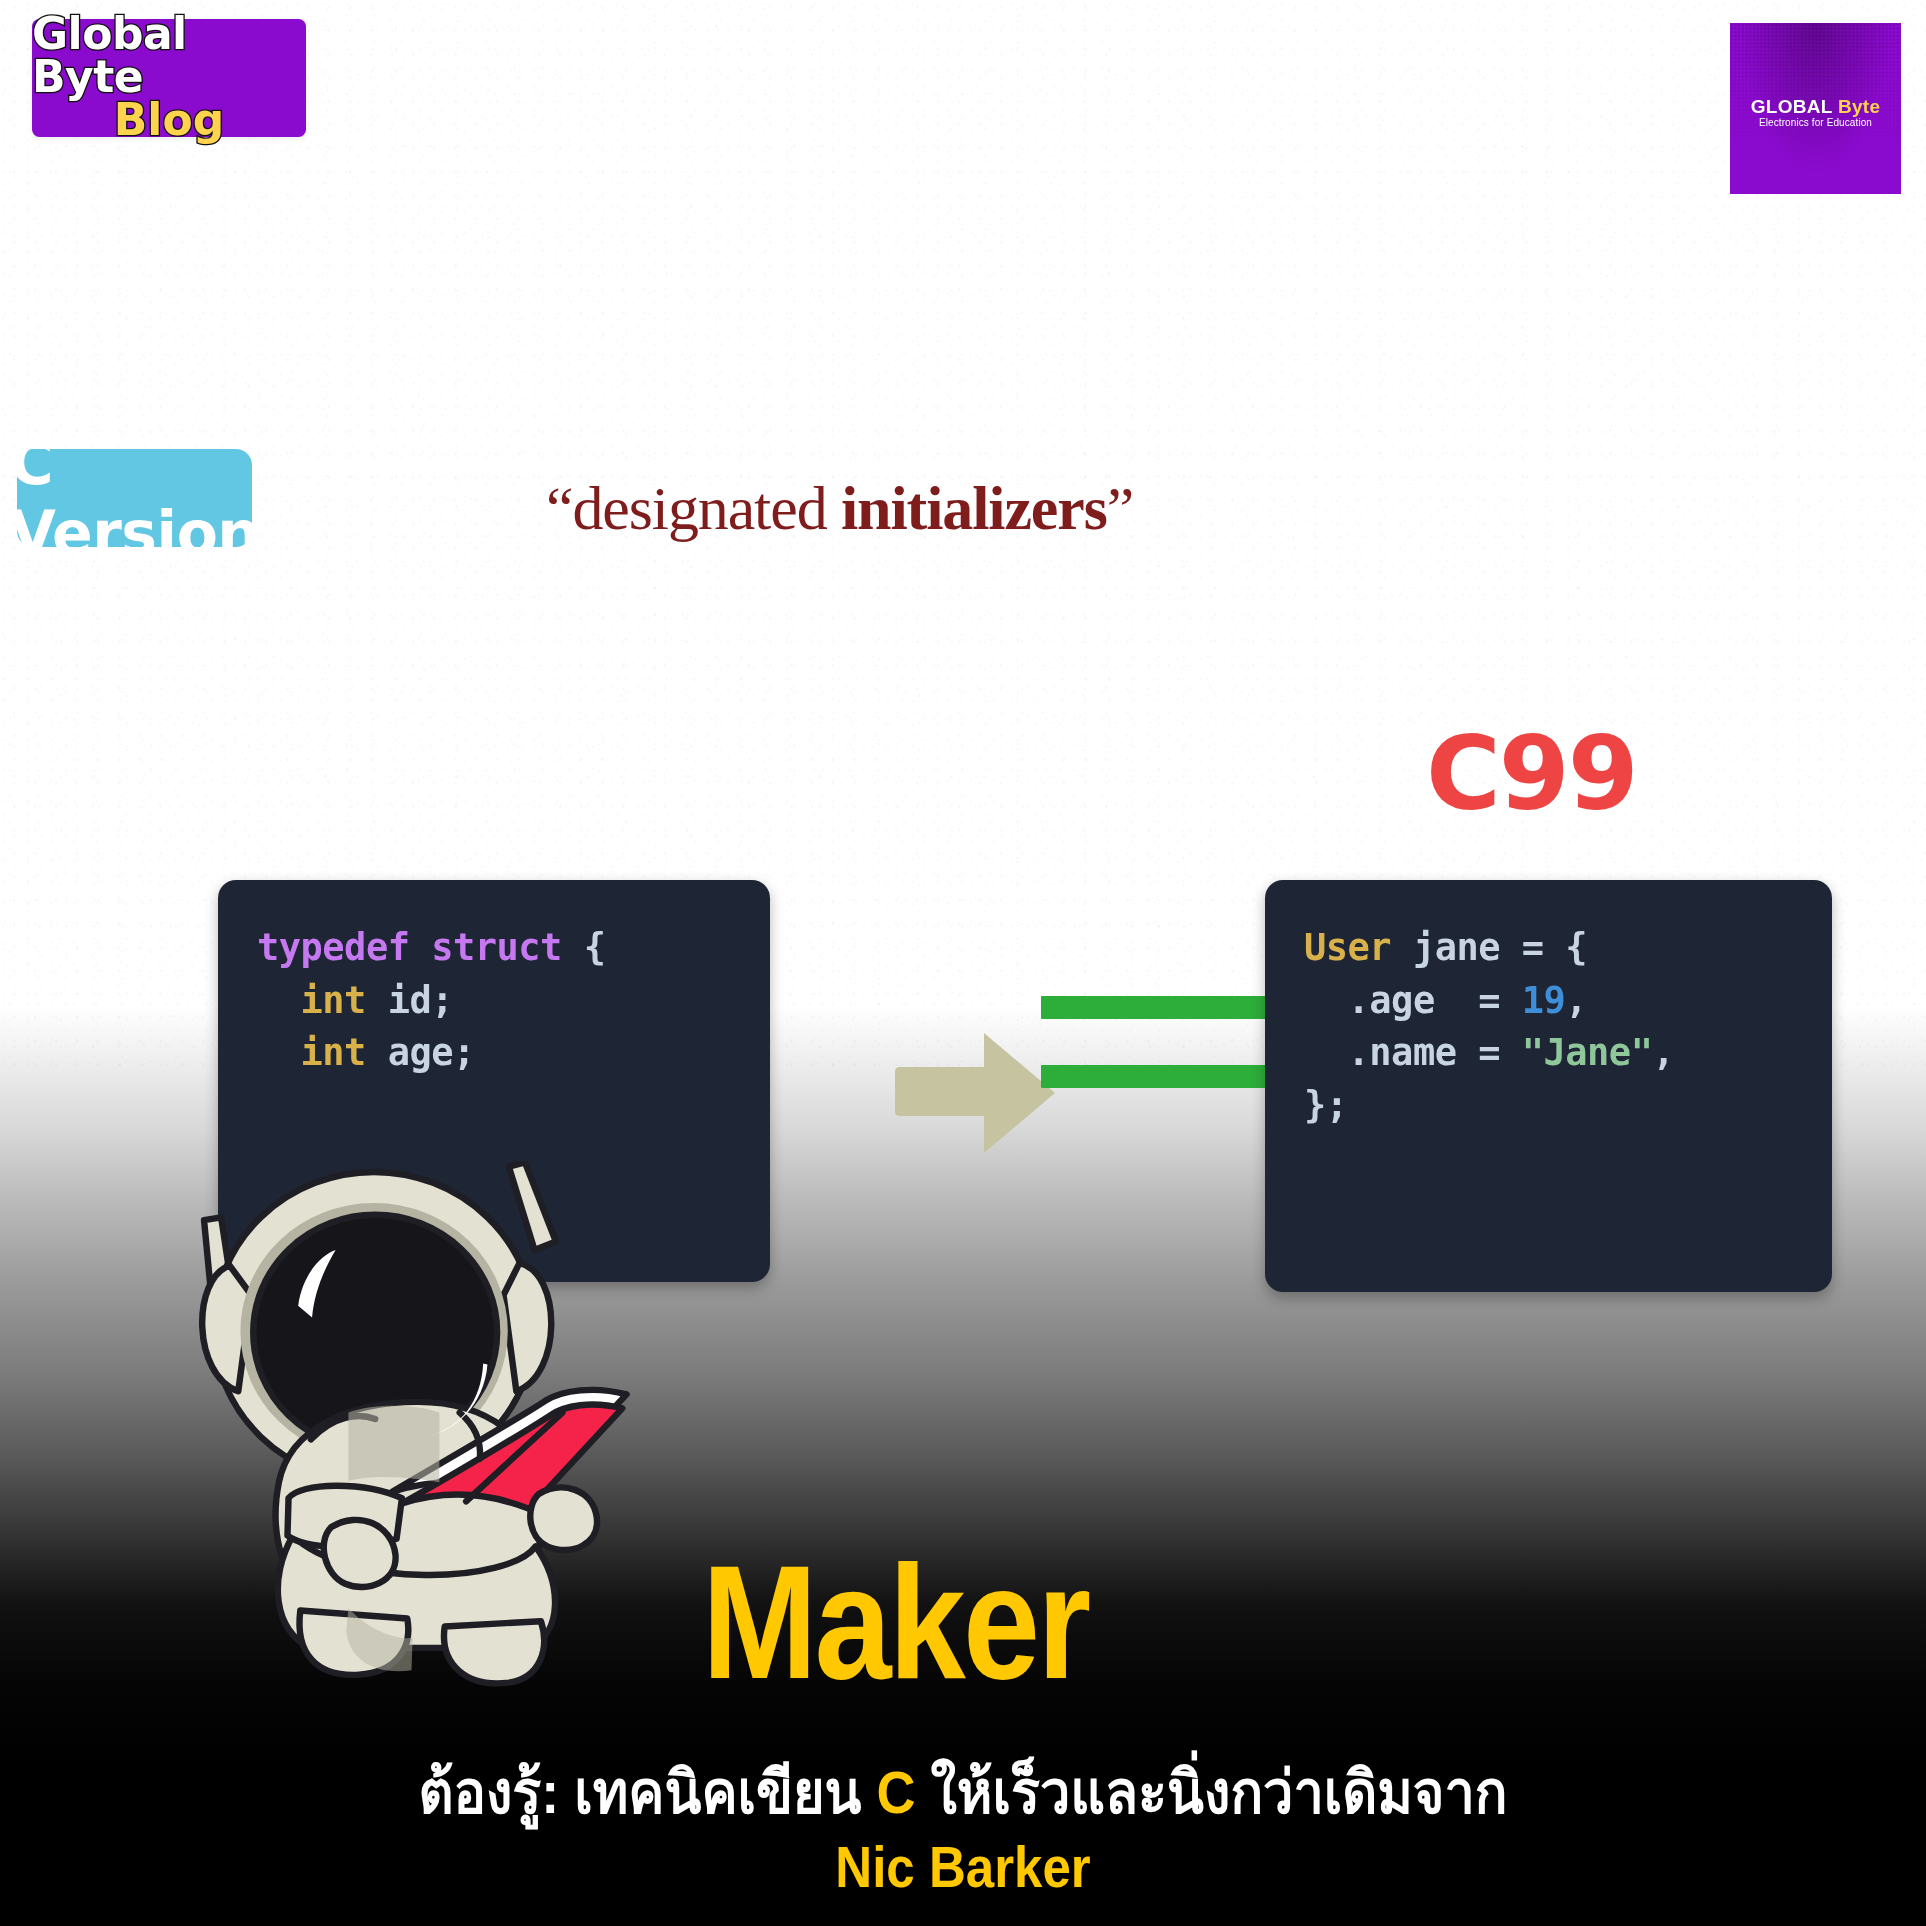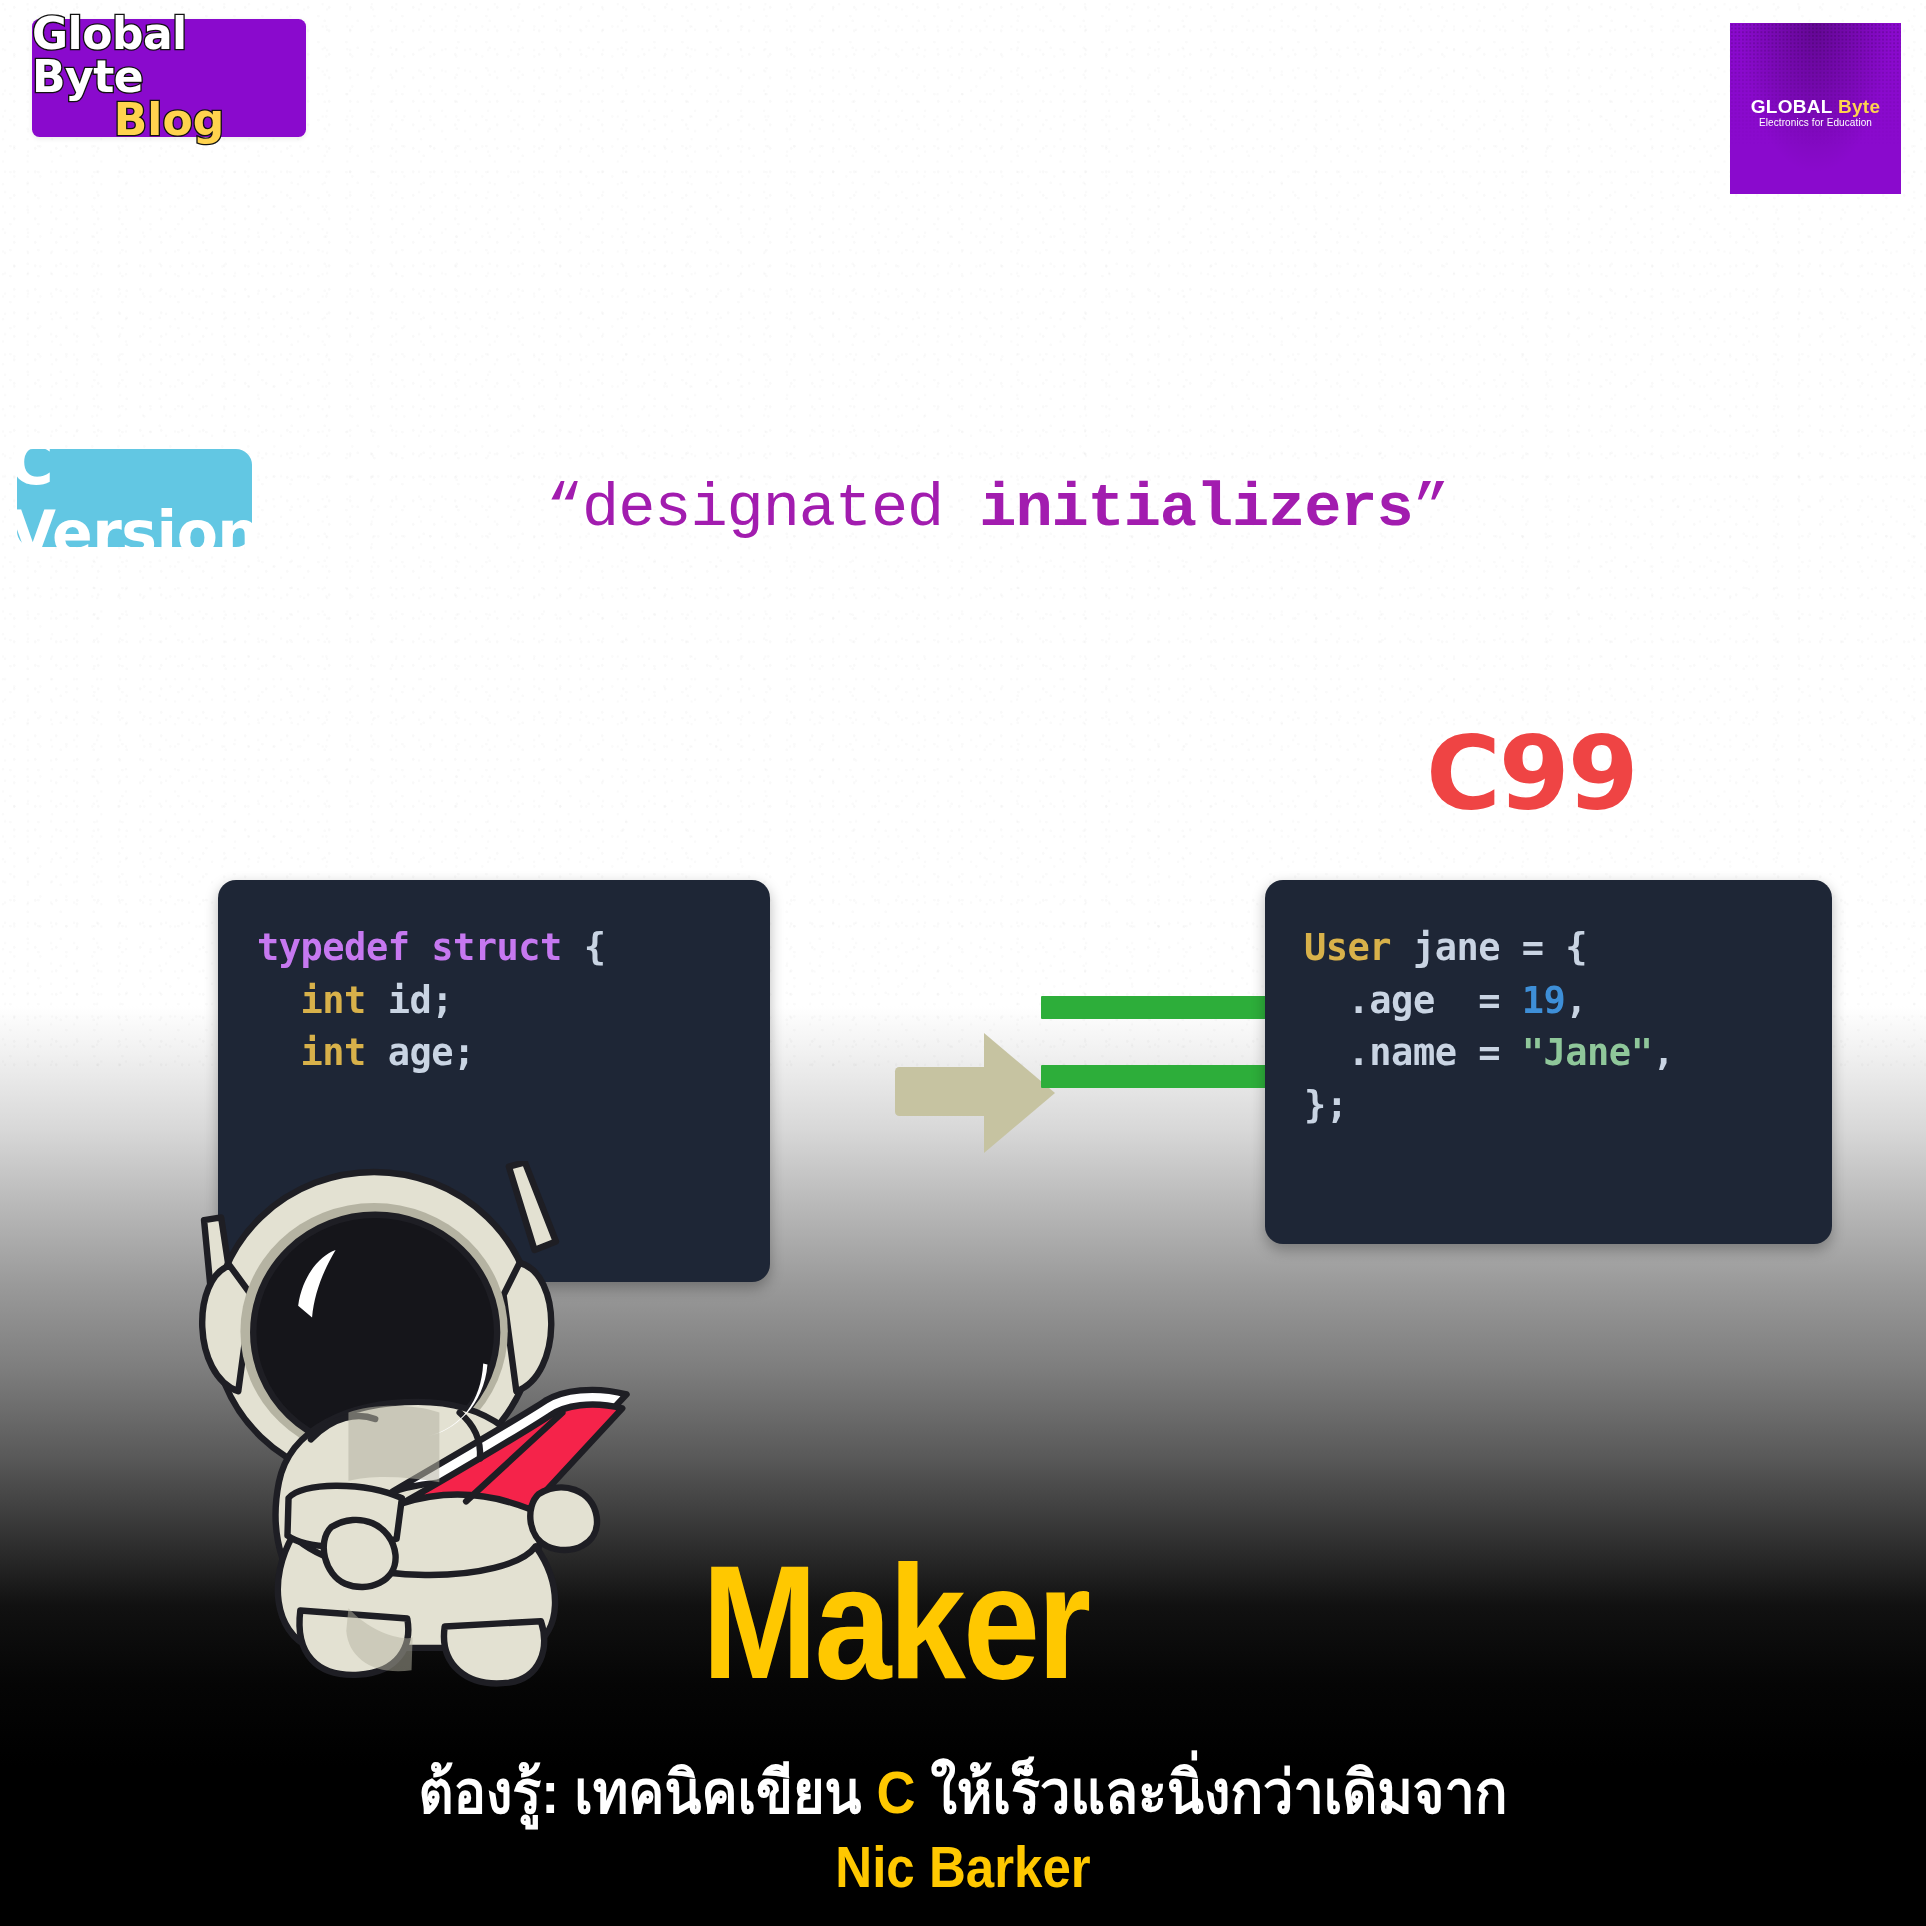--- a/index.html
+++ b/index.html
@@ -88,41 +88,41 @@
     background:#62C7E3;border-radius:16px;
     display:flex;align-items:center;justify-content:center;
     filter:blur(0.2px);
   }
   .cver-badge span{
     color:#ffffff;font-size:60px;font-weight:600;letter-spacing:-0.5px;
     font-family:"DejaVu Sans",sans-serif;
   }
   .cver-quote{
     position:absolute;left:546px;top:473px;
-    color:#a21caf;font-size:62px;font-weight:400;letter-spacing:-1.1px;
-    font-family:Liberation Mono, monospace;white-space:nowrap;
+    color:#7f1d1d;font-size:62px;font-weight:400;letter-spacing:-1.1px;
+    font-family:Liberation Serif, serif;white-space:nowrap;
   }
   .cver-quote b{font-weight:bold;}
 
   
   .c99{
     position:absolute;left:1426px;top:723px;
     color:#ef4444;font-size:102px;font-weight:bold;letter-spacing:-2.1px;
     font-family:"DejaVu Sans",sans-serif;line-height:1;
   }
 
   
   .code-card{
     position:absolute;background:#1E2636;border-radius:18px;
     box-shadow:0 5.4px 14px rgba(0,0,0,.28);
     font-family:"DejaVu Sans Mono","Liberation Mono",monospace;
     overflow:hidden;
   }
   .code-card.left{left:218px;top:880px;width:552px;height:402px;}
-  .code-card.right{left:1265px;top:880px;width:567px;height:364px;}
+  .code-card.right{left:1265px;top:880px;width:567px;height:412px;}
   .code-inner{padding:42px 12px 0 39px;font-weight:bold;}
   .code-line{font-size:37px;line-height:1.42;white-space:pre;letter-spacing:-0.5px;}
   .tok-kw{color:#C678F0;}
   .tok-type{color:#D8B14A;}
   .tok-plain{color:#C9D4E3;}
   .tok-num{color:#3E8FD8;}
   .tok-str{color:#8FC79A;}
   .tok-punc{color:#C9D4E3;}
 
   

